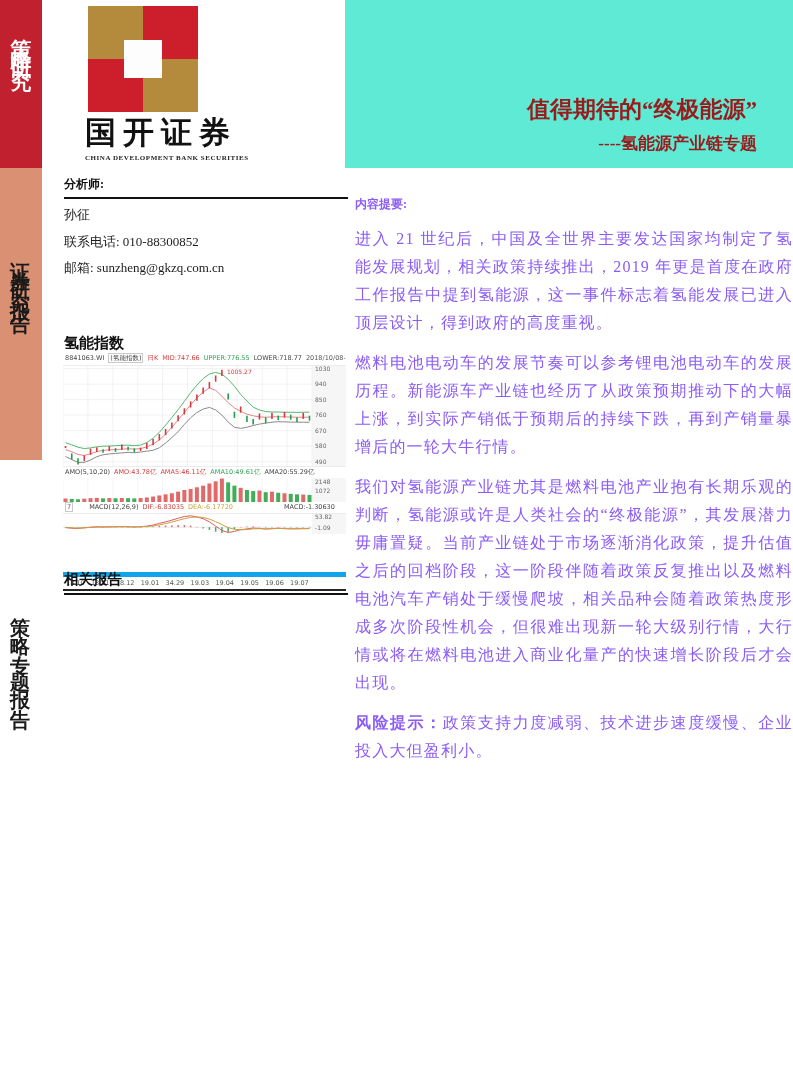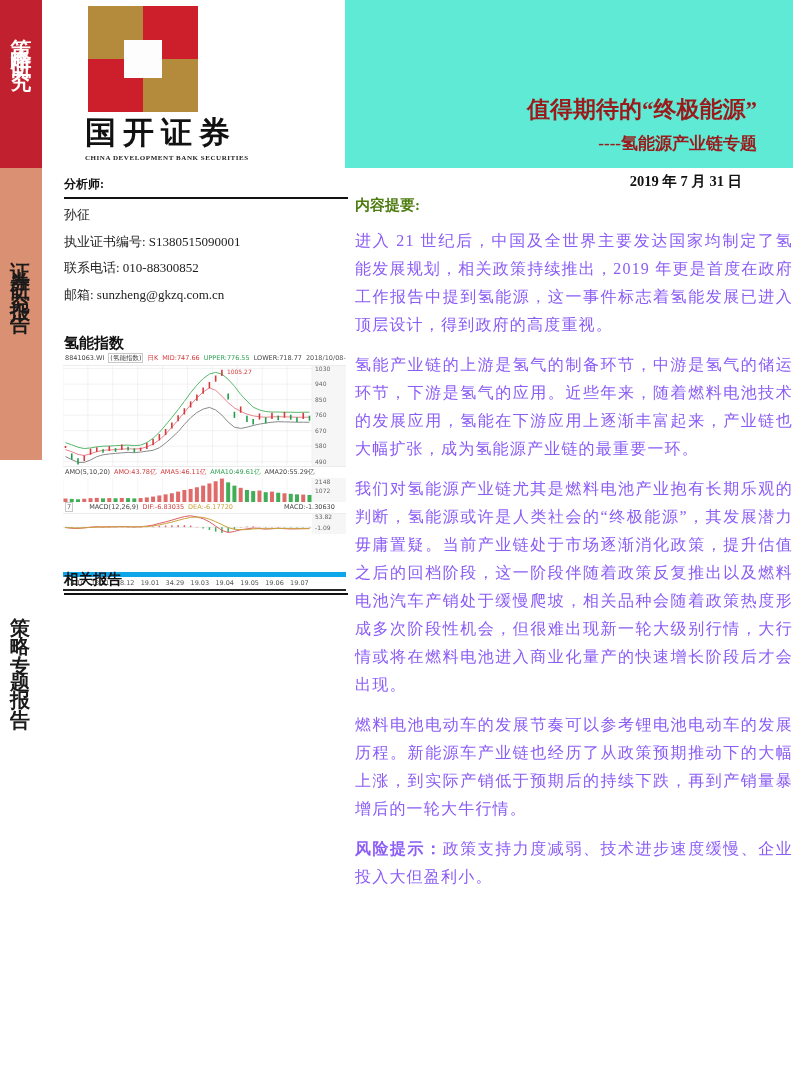--- a/index.html
+++ b/index.html
@@ -51,21 +51,21 @@
   .chart svg{display:block;}
   #price-svg{border-top:1px solid #ececec;border-bottom:1px solid #ececec;}
   #macd-svg{border-top:1px solid #ececec;}
   #xaxis-row{position:relative;height:12px;font-size:6.5px;color:#555;border-top:5px solid #0ea5e9;margin-top:38px;}
   #xaxis-row span{position:absolute;top:2px;}
   
   .related{position:absolute;left:64px;top:570px;width:284px;}
   .related .blk-heading{font-size:14.5px;}
   
   .summary{position:absolute;left:355px;top:196px;width:438px;}
-  .summary-heading{font-size:15px;font-weight:bold;color:#4d7c0f;}
+  .summary-heading{font-size:12px;font-weight:bold;color:#8b5cf6;}
   .sum-p{margin:12px 0 0 0;font-size:16px;line-height:28px;letter-spacing:1.2px;
          text-align:justify;color:#8b5cf6;}
   .risk-label{font-weight:bold;}
 </style>
 </head>
 <body>
 
 <div class="page">
 
   <div class="sidebar">
@@ -91,27 +91,25 @@
     <div class="logo-cn">国开证券</div>
     <div class="logo-en">CHINA DEVELOPMENT BANK SECURITIES</div>
   </div>
 
   <div class="header-band">
     <div class="titles">
       <div class="rpt-title">值得期待的“终极能源”</div>
       <div class="rpt-subtitle">----氢能源产业链专题</div>
     </div>
   </div>
-  <div class="rpt-date">2019 年 7 月 31 日</div>
 
   <div class="analyst">
     <div class="blk-heading">分析师:</div>
     <div class="an-lines" id="analyst-lines">
         <div class="an-line">孙征</div>
-        <div class="an-line">执业证书编号: S1380515090001</div>
         <div class="an-line">联系电话: 010-88300852</div>
         <div class="an-line">邮箱: sunzheng@gkzq.com.cn</div>
       </div>
   </div>
 
   <div class="index-heading">氢能指数</div>
   <div class="chart">
     <div class="crow" id="meta-row">
       <span id="meta-left"><span class="seg" style="color: rgb(68, 68, 68);">8841063.WI</span><span class="seg seg-box" style="color: rgb(68, 68, 68);">(氢能指数)</span><span class="seg" style="color: rgb(210, 59, 59);">日K</span><span class="seg" style="color: rgb(210, 59, 59);">MID:747.66</span><span class="seg" style="color: rgb(47, 160, 83);">UPPER:776.55</span><span class="seg" style="color: rgb(68, 68, 68);">LOWER:718.77</span></span>
       <span class="meta-right">
@@ -315,22 +313,21 @@
   </div>
 
   <div class="related">
     <div class="blk-heading">相关报告</div>
   </div>
 
   <div class="summary">
     <div class="summary-heading">内容提要:</div>
     <div id="summary-paras">
         <p class="sum-p">进入 21 世纪后，中国及全世界主要发达国家均制定了氢能发展规划，相关政策持续推出，2019 年更是首度在政府工作报告中提到氢能源，这一事件标志着氢能发展已进入顶层设计，得到政府的高度重视。</p>
-        <p class="sum-p">氢能产业链的上游是氢气的制备环节，中游是氢气的储运环节，下游是氢气的应用。近些年来，随着燃料电池技术的发展应用，氢能在下游应用上逐渐丰富起来，产业链也大幅扩张，成为氢能源产业链的最重要一环。</p>
+        <p class="sum-p">燃料电池电动车的发展节奏可以参考锂电池电动车的发展历程。新能源车产业链也经历了从政策预期推动下的大幅上涨，到实际产销低于预期后的持续下跌，再到产销量暴增后的一轮大牛行情。</p>
         <p class="sum-p">我们对氢能源产业链尤其是燃料电池产业抱有长期乐观的判断，氢能源或许是人类社会的“终极能源”，其发展潜力毋庸置疑。当前产业链处于市场逐渐消化政策，提升估值之后的回档阶段，这一阶段伴随着政策反复推出以及燃料电池汽车产销处于缓慢爬坡，相关品种会随着政策热度形成多次阶段性机会，但很难出现新一轮大级别行情，大行情或将在燃料电池进入商业化量产的快速增长阶段后才会出现。</p>
-        <p class="sum-p">燃料电池电动车的发展节奏可以参考锂电池电动车的发展历程。新能源车产业链也经历了从政策预期推动下的大幅上涨，到实际产销低于预期后的持续下跌，再到产销量暴增后的一轮大牛行情。</p>
       </div>
     <p class="sum-p">
       <span class="risk-label">风险提示：</span><span>政策支持力度减弱、技术进步速度缓慢、企业投入大但盈利小。</span>
     </p>
   </div>
 
 </div>
 
 </body></html>

